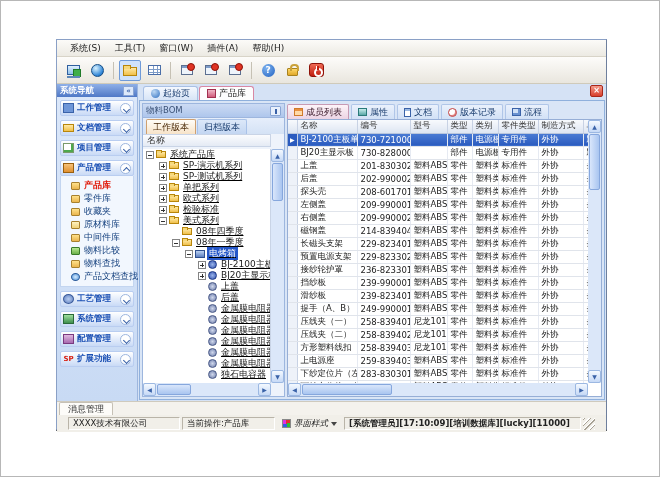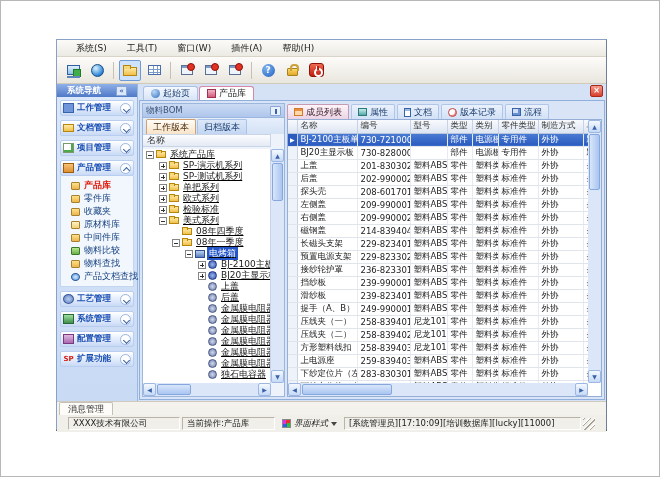--- a/index.html
+++ b/index.html
@@ -7,21 +7,21 @@
   body { font-family:"DejaVu Sans","Liberation Sans",sans-serif; font-size:9px; background:#fff; }
   .frame { position:absolute; inset:0; border:1px solid #b7b7b7; background:#fff; }
 
   .window { position:absolute; left:55px; top:38px; width:551px; height:392px;
             border:1px solid #8aa0c6; border-right-color:#6e7f9d; border-bottom:2px solid #4e4e4e;
             background:#f1efe9; }
 
   
   .menubar { position:absolute; left:0; top:0; width:100%; height:17px; background:linear-gradient(#fcfbf8,#eceae3);
              border-bottom:1px solid #d8d4c8; display:flex; align-items:center; padding-left:6px; }
-  .mitem { padding:2px 7px; color:#222; cursor:default;margin-left:6px; }
+  .mitem { padding:2px 7px; color:#222; cursor:default; }
 
   
   .toolbar { position:absolute; left:0; top:17px; width:100%; height:27px; background:linear-gradient(#fdfcfa,#e9e6de);
              border-bottom:1px solid #cfcaba; display:flex; align-items:center; padding-left:5px; gap:2px; }
   .tbtn { width:22px; height:21px; display:flex; align-items:center; justify-content:center; border:1px solid transparent; border-radius:2px; }
   .tbtn.active { background:#cfe2fb; border-color:#6f9ad8; }
   .tsep { width:1px; height:17px; background:#c6c1b4; margin:0 3px; }
   .i-monitor { width:13px; height:10px; border:1px solid #2f5f9e; background:linear-gradient(#dff0fe,#8fc0ea); position:relative; }
   .i-monitor::after { content:""; position:absolute; left:-1px; bottom:-4px; width:13px; height:2px; background:#5d87b8; }
   .i-monitor::before { content:""; position:absolute; right:-2px; bottom:-3px; width:6px; height:6px; background:#3fae49; border:1px solid #1f7a28; }
@@ -41,21 +41,21 @@
   .i-power { width:15px; height:14px; border-radius:3px; background:linear-gradient(#ef6a54,#c11f10); border:1px solid #8e1208; position:relative; }
   .i-power::before { content:""; position:absolute; left:4px; top:4px; width:5px; height:5px; border:2px solid #fff; border-radius:50%; }
   .i-power::after { content:""; position:absolute; left:6.5px; top:2px; width:2px; height:4px; background:#c11f10; border-left:1px solid #fff; }
 
   
   .workspace { position:absolute; left:0; top:44px; width:100%; height:317px; background:#d5e2f5; }
 
   
   .sidebar { position:absolute; left:0; top:0; width:81px; height:100%; background:linear-gradient(#dce8fa,#c8daf4); border-right:1px solid #9db6de; }
   .sbheader { height:13px; background:linear-gradient(#8fb0e8,#4f78c6); color:#fff; font-weight:bold; font-size:8.5px;
-              display:flex; align-items:center; padding:0 10px; }
+              display:flex; align-items:center; padding:0 3px; }
   .sbheader .sp { flex:1; }
   .sbhbtn { width:11px; height:10px; background:#dce8fa; border:1px solid #89a4d4; color:#3a62a8; font-size:7px; line-height:8px; text-align:center; border-radius:1px; }
   .sgroups { padding:3px 3px 0 3px; }
   .sgroup { height:16px; margin-bottom:4px; border:1px solid #b9cdf0; border-radius:2px;
             background:linear-gradient(#ffffff,#c9daf6); display:flex; align-items:center; padding:0 2px; }
   .glabel { flex:1; color:#1b50b4; font-weight:bold; font-size:8.5px; white-space:nowrap; overflow:hidden; }
   .gicon { width:11px; height:10px; margin-right:3px; flex:none; display:inline-flex; align-items:center; justify-content:center; }
   .gi-work { background:#6e96d8; border:1px solid #3a62a8; }
   .gi-doc  { background:linear-gradient(#ffe9a6,#f0c04a); border:1px solid #b8860b; height:8px; }
   .gi-proj { background:#fff; border:1px solid #7a9a6a; box-shadow:inset -2px -2px 0 #4da84d; }
@@ -155,21 +155,21 @@
   .msgtab { height:13px; padding:0 8px; background:#fdfcf9; border:1px solid #c6c1b6; border-bottom:none; border-radius:2px 2px 0 0;
             display:flex; align-items:center; color:#333; }
   .statusbar { position:absolute; left:0; top:375px; width:100%; height:17px; background:#f1efe9; display:flex; align-items:center; gap:2px; padding:0 11px; }
   .ssec { height:13px; border:1px solid; border-color:#b9b4a8 #fff #fff #b9b4a8; display:flex; align-items:center; padding:0 4px;
           color:#222; font-size:8.5px; white-space:nowrap; overflow:hidden; }
   .sec-company { width:112px; }
   .sec-op { flex:1; }
   .sec-style { border-color:transparent; gap:3px;font-style:italic; }
   .styleicon { width:9px; height:9px; background:conic-gradient(#e03030 0 25%, #30c030 0 50%, #3060e0 0 75%, #e030e0 0); border:1px solid #888; }
   .ddarrow { width:0; height:0; border-left:3px solid transparent; border-right:3px solid transparent; border-top:4px solid #444; }
-  .sec-session { width:237px; }
+  .sec-session { width:237px;font-weight:bold; }
   .sgrip { width:12px; height:12px; background:repeating-linear-gradient(135deg,#fff 0 1px,#a8a295 1px 2px,transparent 2px 4px); }
 </style>
 </head>
 <body>
 
 <div class="frame">
   <div class="window">
 
     <div class="menubar">
 

